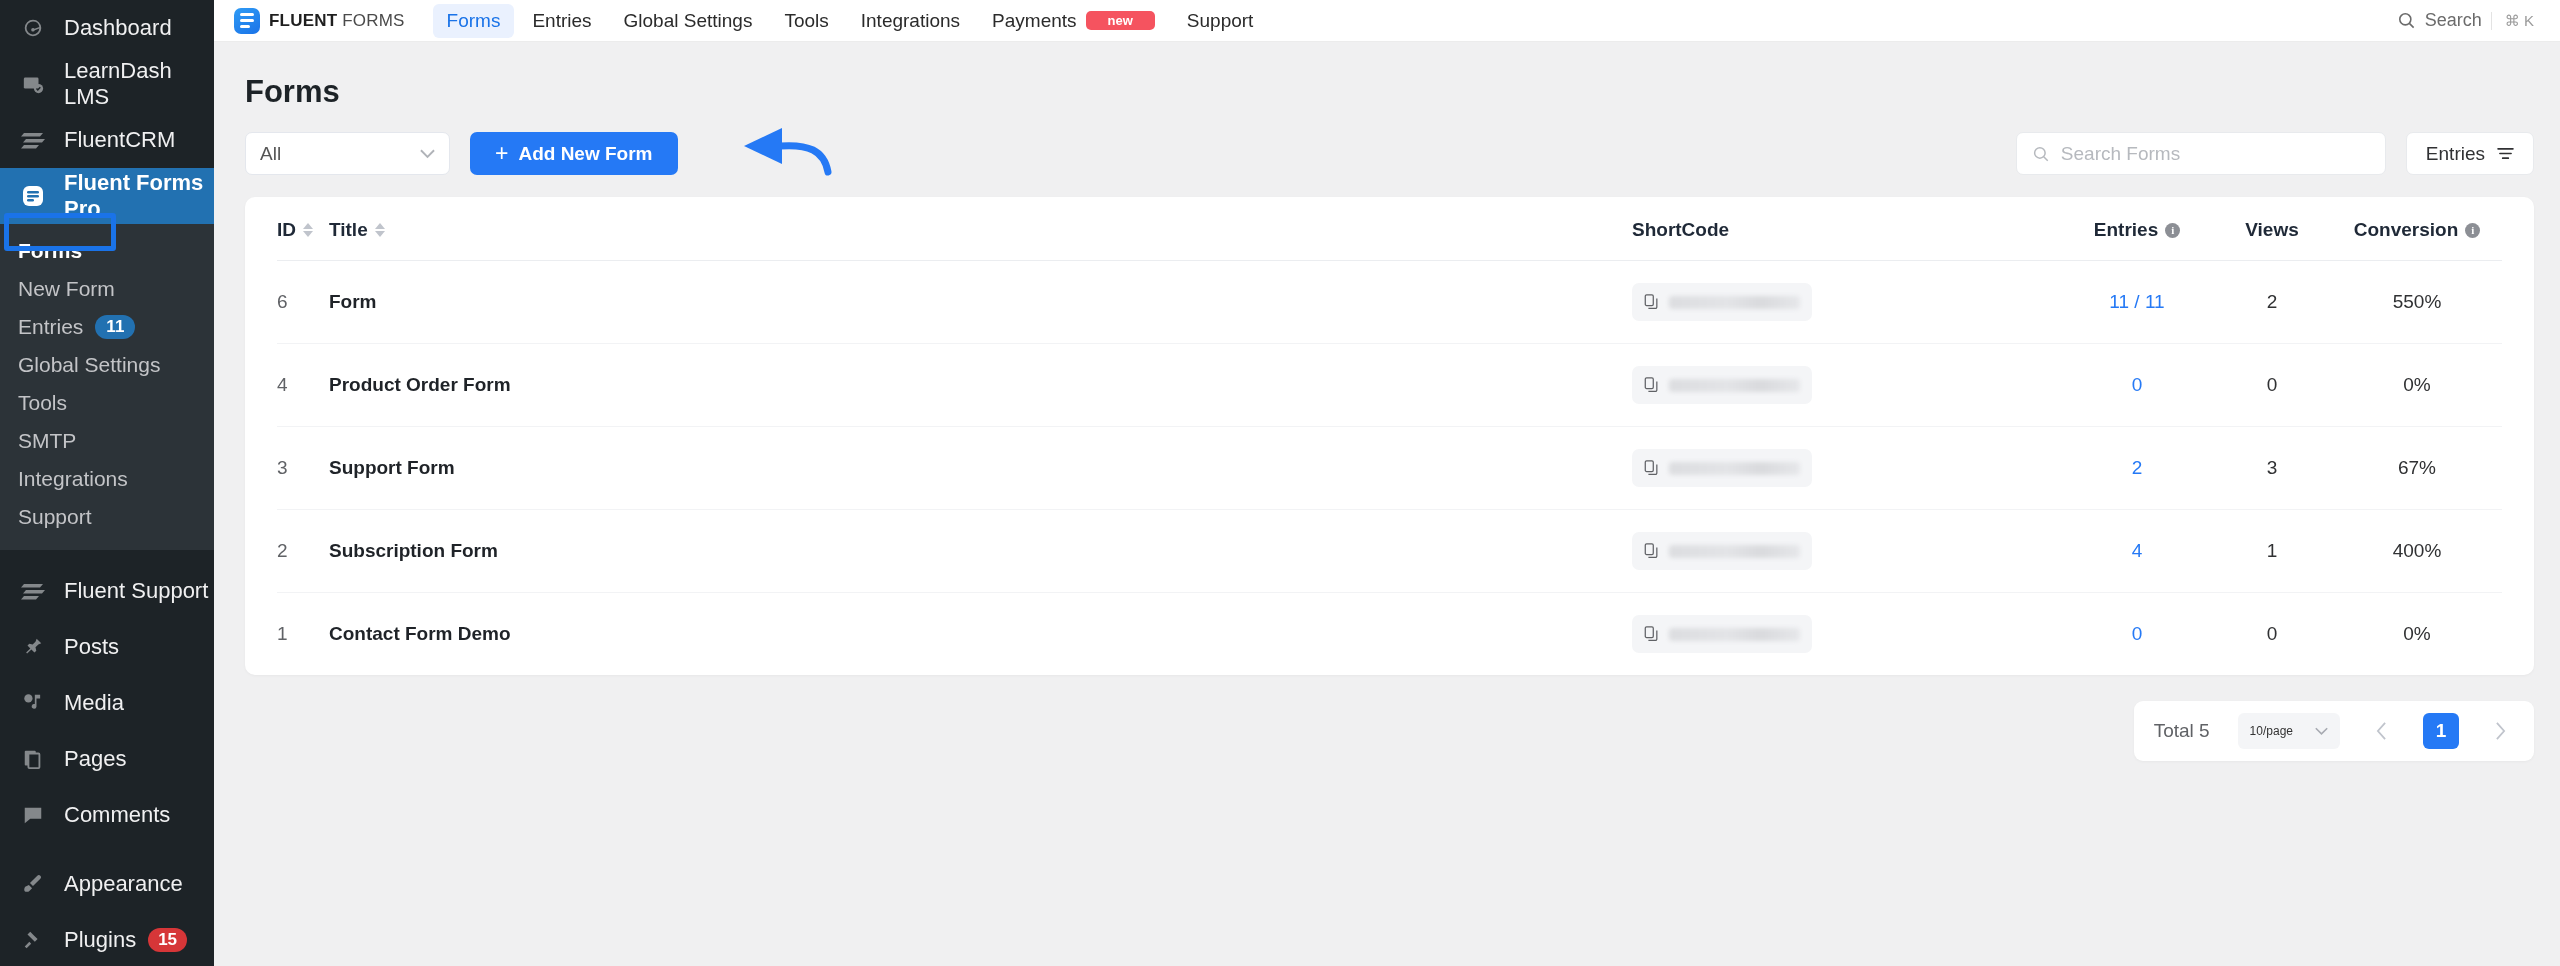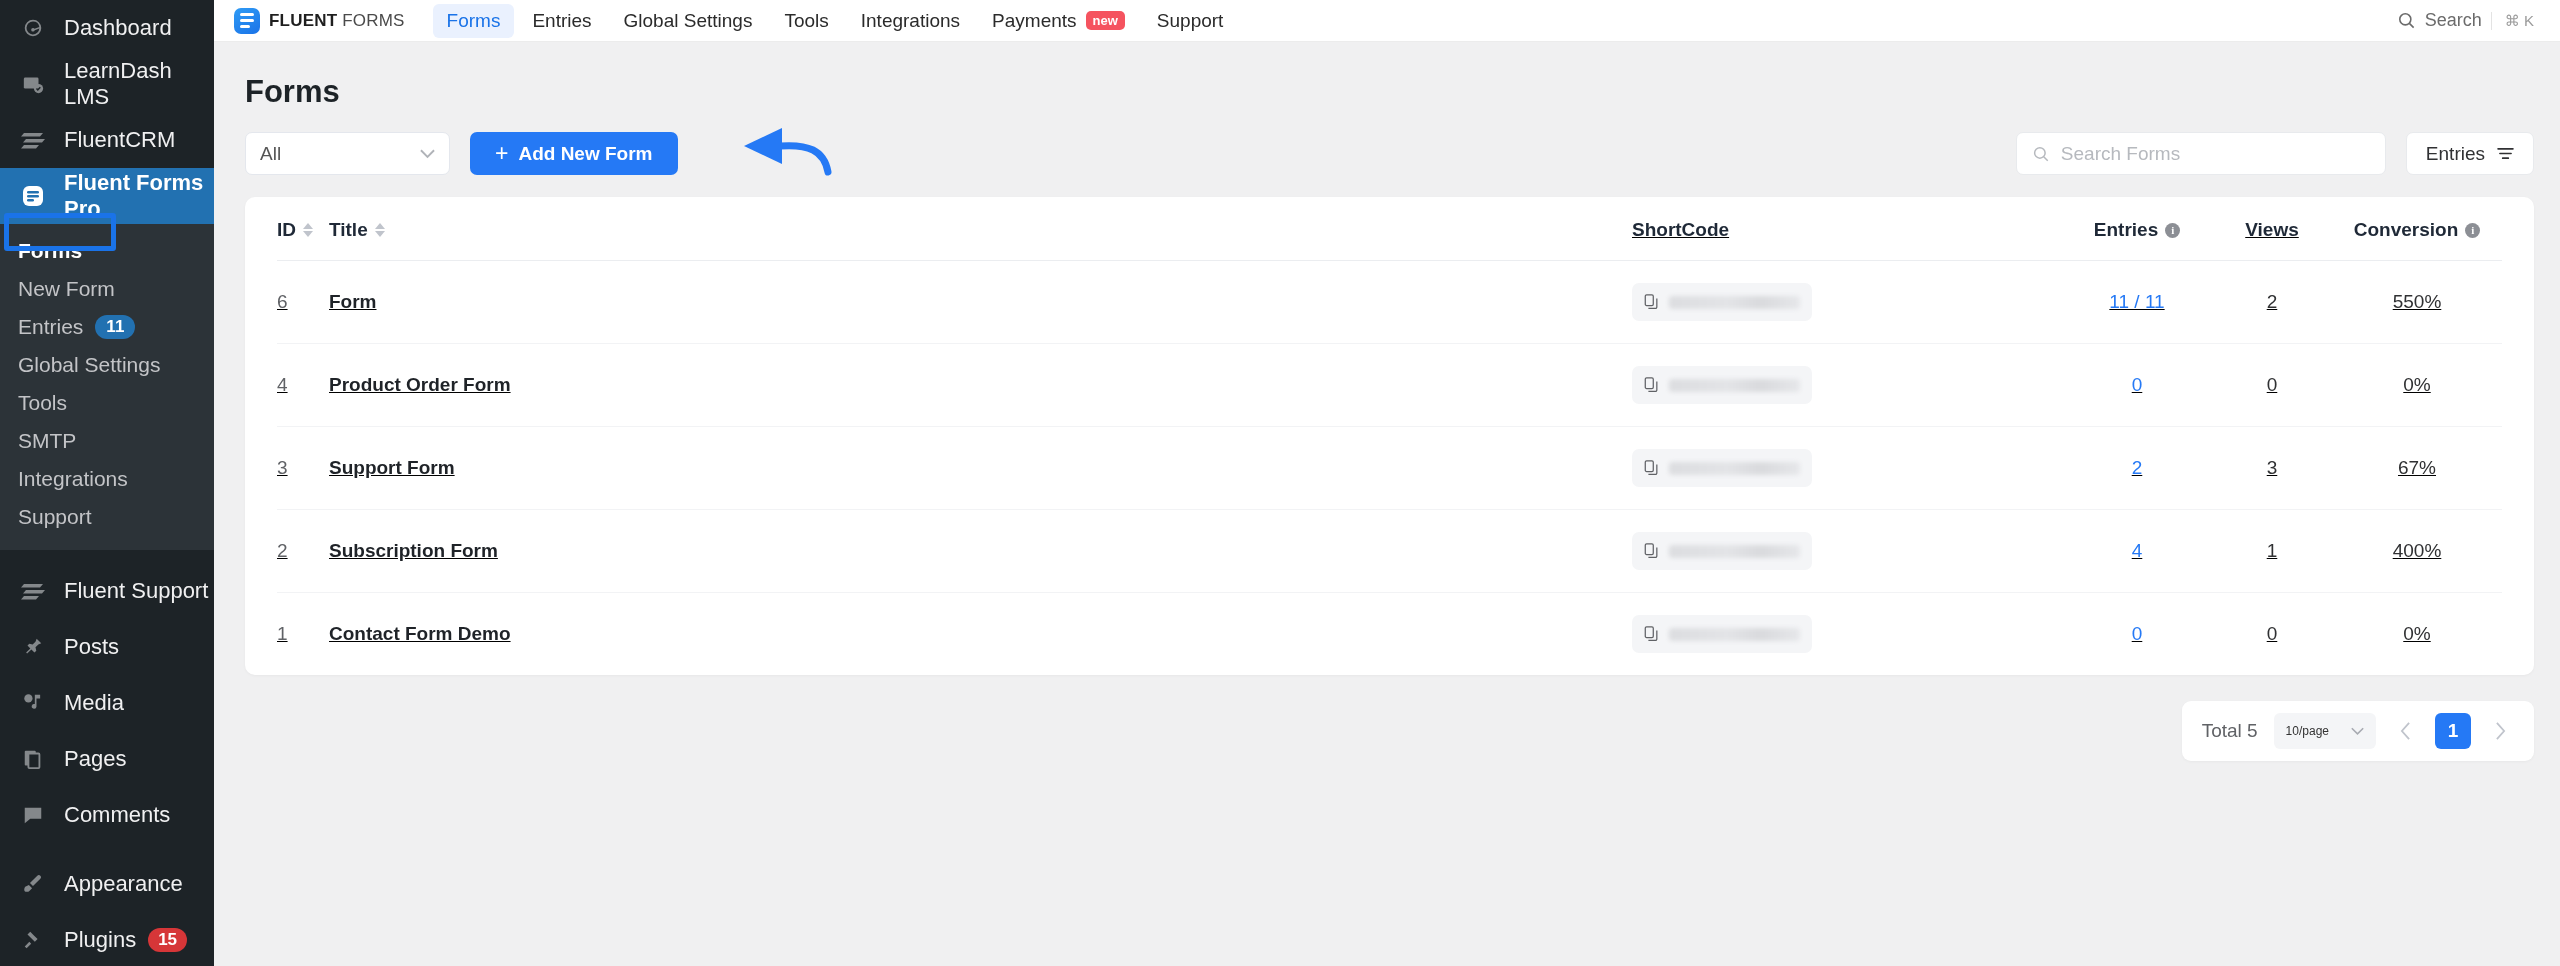--- a/index.html
+++ b/index.html
@@ -106,21 +106,21 @@
   .nav-item {
     font-size: 19px; color: #2b2b2b;
     padding: 6px 14px; border-radius: 6px;
     cursor: pointer; white-space: nowrap;
     display: flex; align-items: center;
   }
   .nav-item.active { color: #1a73e8; background: #eaf1fe; font-weight: 400; }
   .pill-new {
     background: #f5535f; color: #fff;
     font-size: 13px; font-weight: bold;
-    border-radius: 5px; padding: 2px 7px; margin-left: 9px;
+    border-radius: 5px; padding: 2px 22px; margin-left: 9px;
   }
   .top-right { margin-left: auto; display: flex; align-items: flex-start; gap: 10px; color: #777; }
   .top-search { display: flex; align-items: center; gap: 9px; font-size: 18px; color: #6b6b6b; cursor: pointer; }
   .kbd { font-size: 15px; color: #9b9b9b; border-left: 1px solid #e3e3e3; padding-left: 13px; }
 
   .content { padding: 18px 26px 0 31px; flex: 1; display: flex; flex-direction: column; min-height: 0; }
   .page-title { font-size: 31px; font-weight: bold; color: #1d2327; margin: 14px 0 22px 0; }
 
   .toolbar { display: flex; align-items: flex-end; margin-bottom: 22px; position: relative; }
   .select-all {
@@ -157,21 +157,21 @@
     font-size: 19px; color: #303133; padding: 0 19px;
     display: flex; align-items: center; gap: 12px; cursor: pointer; font-family: inherit;
   }
 
   
   .card {
     background: #fff; border-radius: 10px;
     padding: 0 32px;
     box-shadow: 0 1px 3px rgba(0,0,0,.04);
   }
-  table { width: 100%; border-collapse: collapse; text-decoration: underline; }
+  table { width: 100%; border-collapse: collapse; }
   thead th {
     text-align: left; font-size: 19px; font-weight: bold; color: #1f2937;
     padding: 22px 0 19px 0; border-bottom: 1px solid #ebedf0;
     white-space: nowrap;
   }
   tbody td {
     font-size: 19px; color: #303133;
     padding: 22px 0; border-bottom: 1px solid #f2f3f5;
     vertical-align: middle;
   }
@@ -206,21 +206,21 @@
   .sc-blur {
     flex: 1; height: 13px; border-radius: 4px;
     background: linear-gradient(90deg,#dcdde0 0%,#e3e4e7 45%,#d9dadd 70%,#e6e7ea 100%);
     filter: blur(2.2px);
   }
 
   
   .pagination-wrap { display: flex; justify-content: flex-end; padding: 26px 0 20px 0; }
   .pagination {
     background: #fff; border-radius: 9px;
-    display: flex; align-items: center; gap: 16px;
+    display: flex; align-items: center; gap: 28px;
     padding: 12px 20px;
     box-shadow: 0 1px 3px rgba(0,0,0,.04);
   }
   .pg-total { font-size: 19px; color: #606266; }
   .pg-select {
     background: #f4f5f7; border-radius: 6px;
     height: 36px; display: flex; align-items: center; gap: 22px;
     padding: 0 12px; font-size: 12px; color: #333; cursor: pointer;
   }
   .pg-select .chev { color: #a8abb2; font-size: 14px; }

